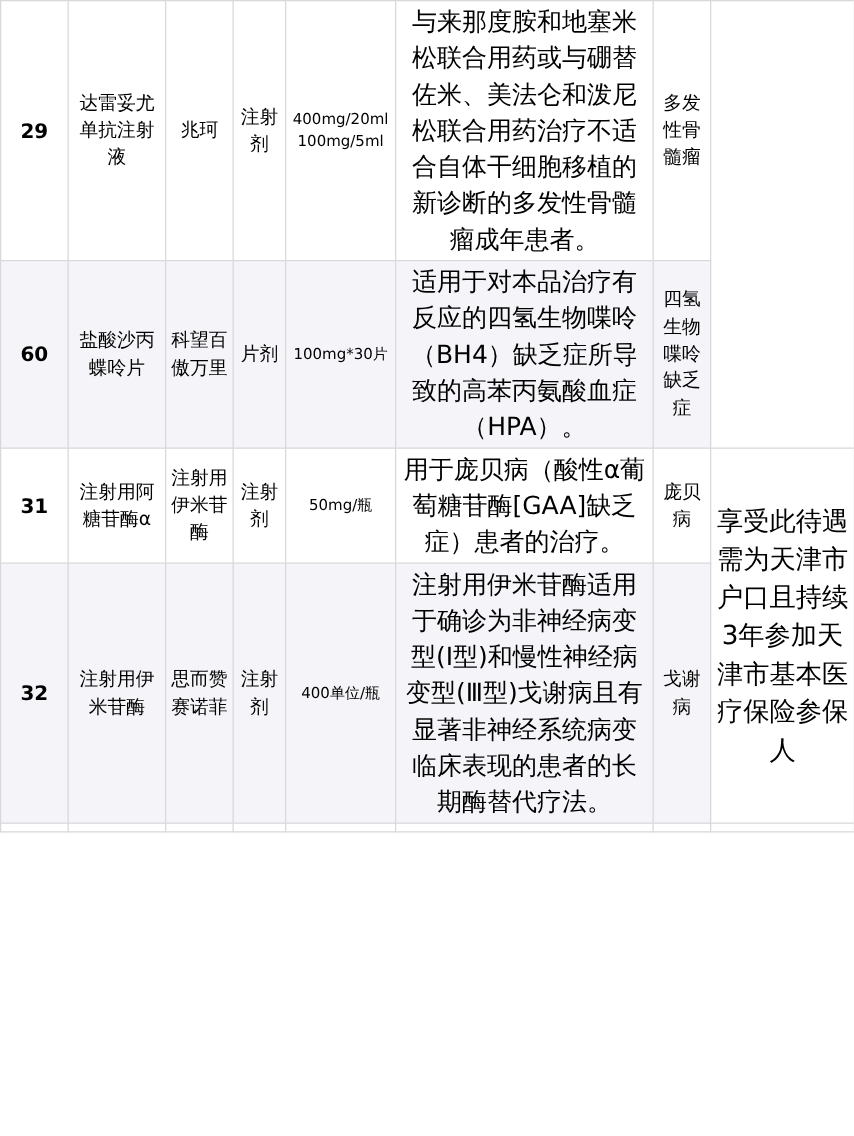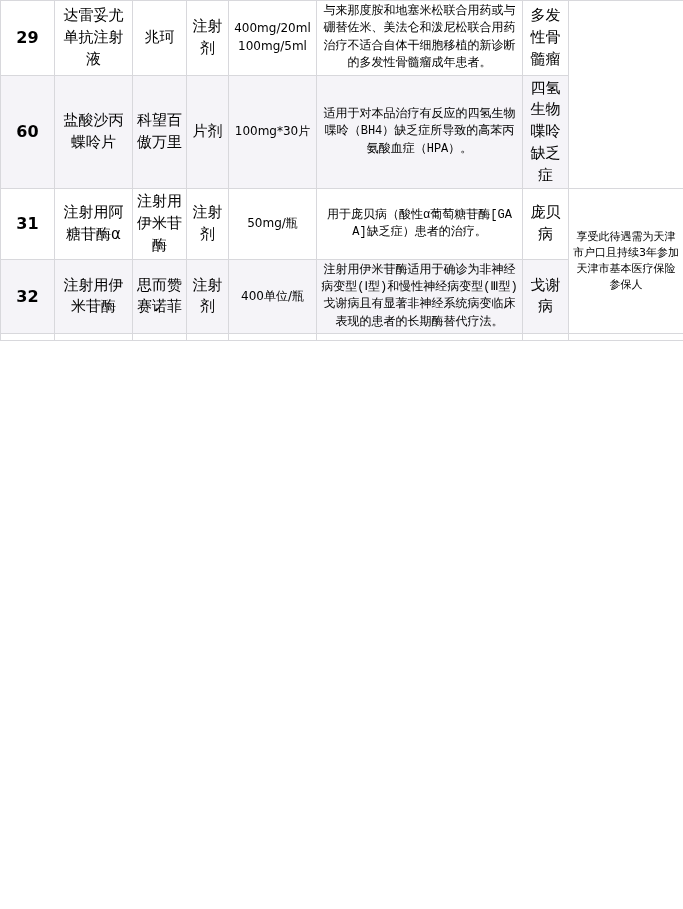--- a/index.html
+++ b/index.html
@@ -47,26 +47,25 @@
   }
   td.cell-name, td.cell-maker, td.cell-form, td.cell-disease {
     font-size: 15px;
   }
   td.cell-spec {
     font-size: 12px;
     text-align: right;
   }
   td.cell-spec.center { text-align: center; margin-left: 22px; }
   td.cell-indic {
-    font-size: 12px;
+    font-size: 20px;
     text-align: center;
-    font-family: Liberation Mono, monospace;
   }
   td.cell-note {
-    font-size: 11px;
+    font-size: 21px;
     text-align: center;
   }
   .pre-line { white-space: pre-line; }
   .top-partial { height: 2px; }
 </style>
 </head>
 <body>
 
 <table class="drug-table">
   <colgroup>

